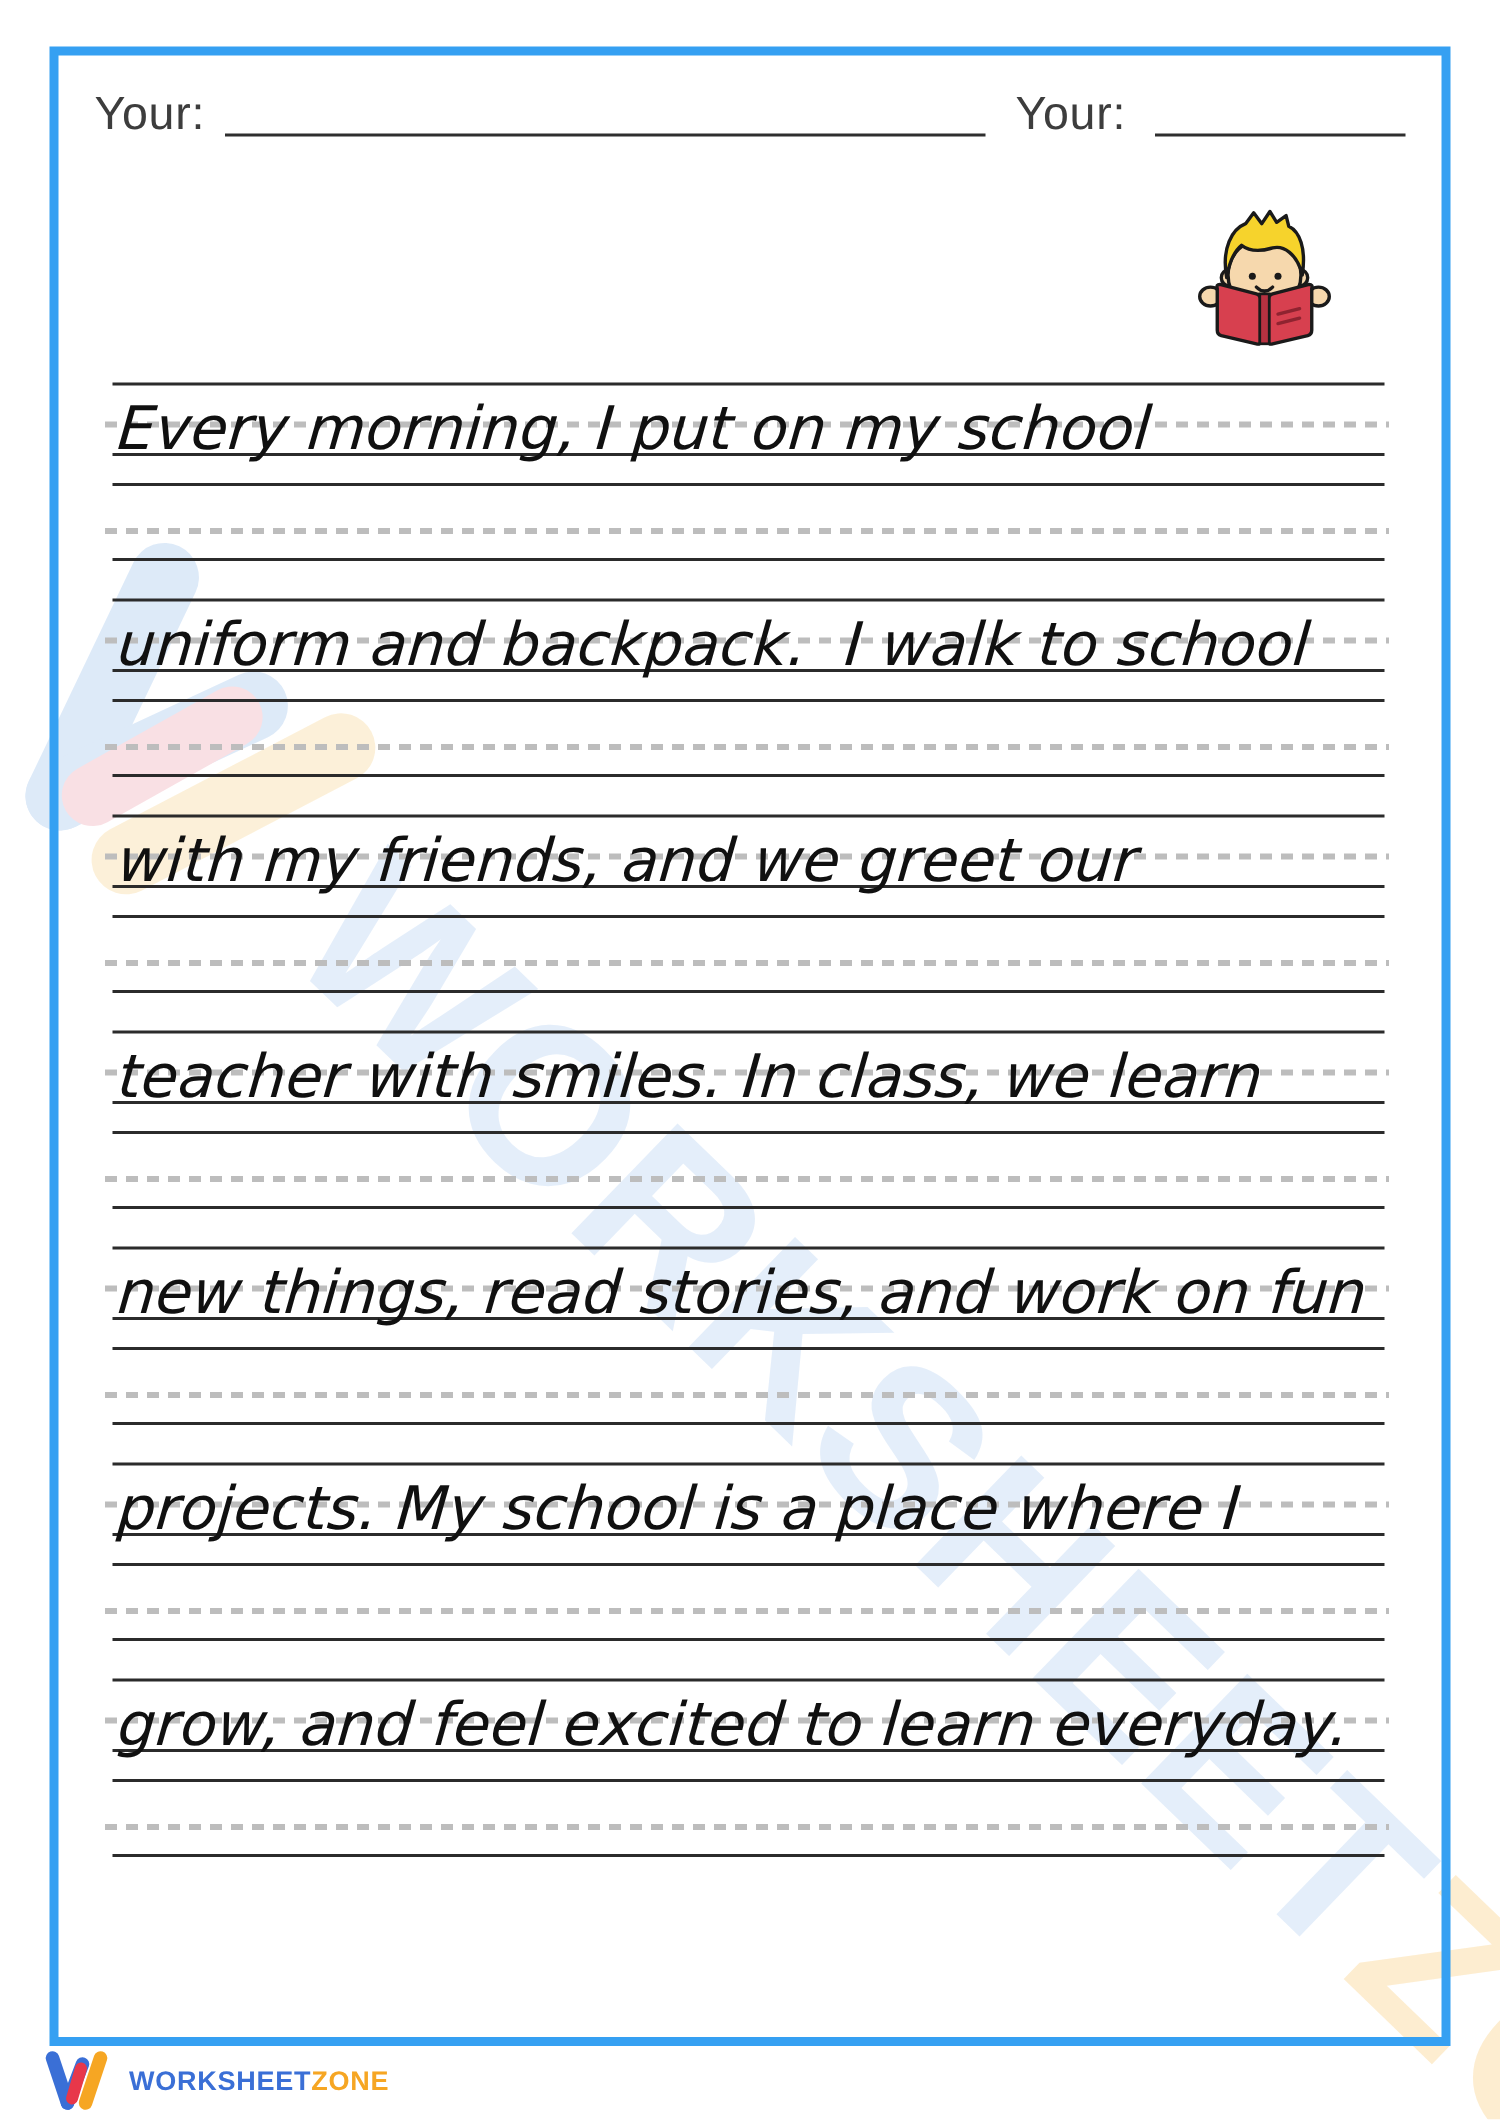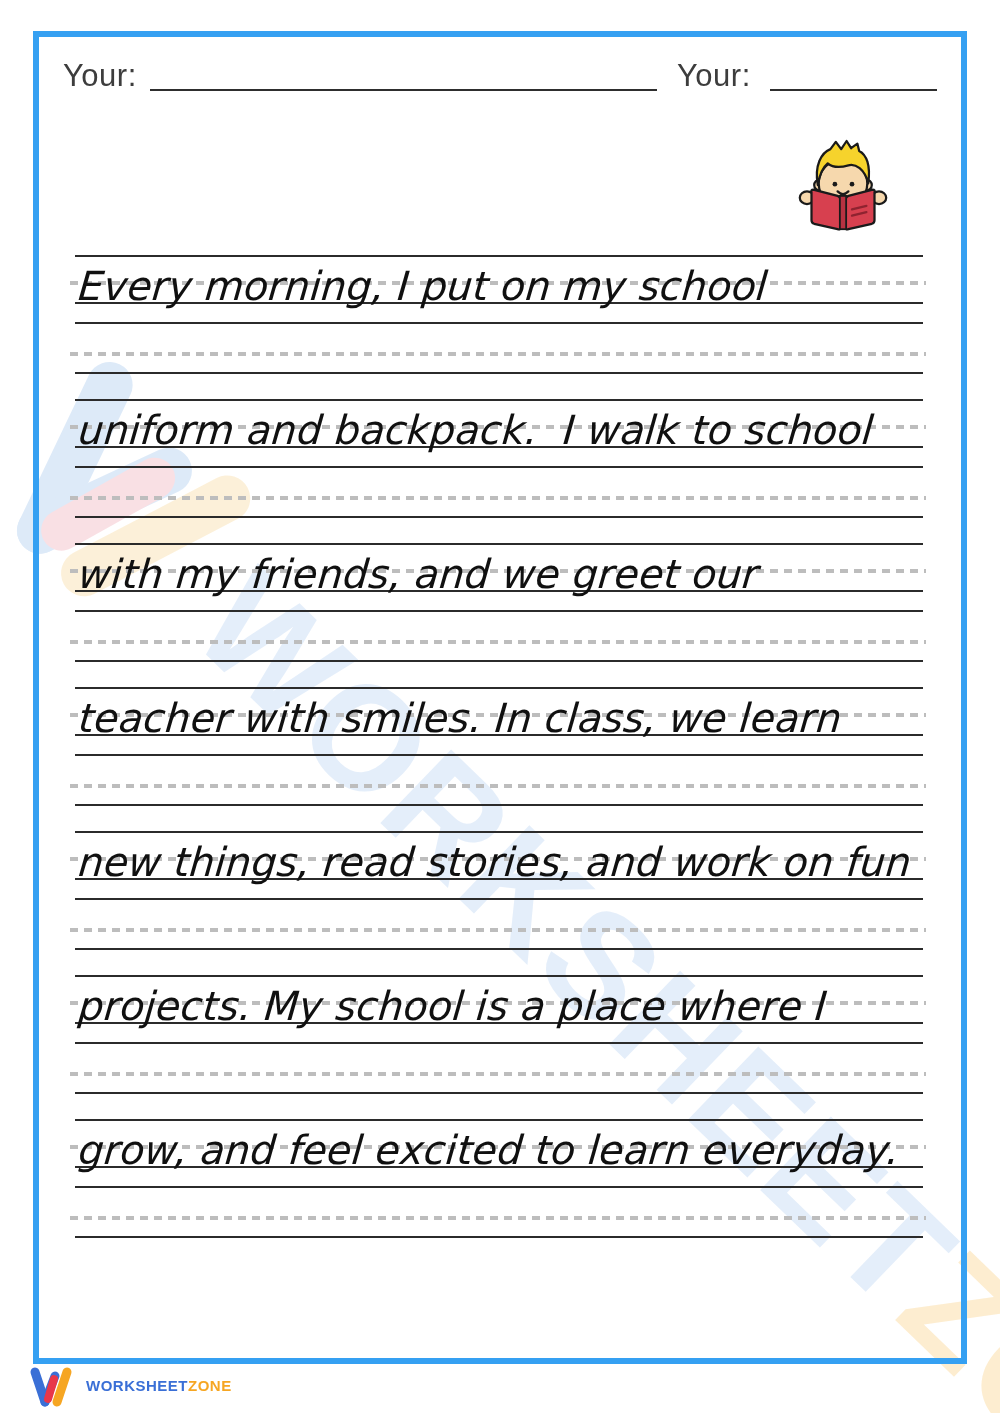--- a/index.html
+++ b/index.html
@@ -55,21 +55,21 @@
   }
   .hw-text{
     position:absolute;left:2px;top:11px;z-index:2;
     font-family:"DejaVu Sans",sans-serif;font-style:italic;
     font-size:40px;line-height:1;color:var(--text-black,#101010);
     white-space:pre;transform:skewX(-5deg);transform-origin:left bottom;
   }
   
   .f-mark{position:absolute;left:28px;top:1364px;width:46px;height:46px;z-index:3;}
   .f-brand{
-    position:absolute;left:86px;top:1378px;font-size:15px;font-weight:bold;
+    position:absolute;left:86px;top:1378px;font-size:18px;font-weight:bold;
     line-height:1;letter-spacing:.5px;color:var(--brand-blue,#3A6FD6);z-index:3;
   }
   .f-brand .z{color:var(--brand-yellow,#F6A623);}
   .f-tag{
     position:absolute;right:33px;top:1426px;font-size:18px;line-height:1.15;
     color:#14532d;z-index:3;
   }
 </style>
 </head>
 <body>

